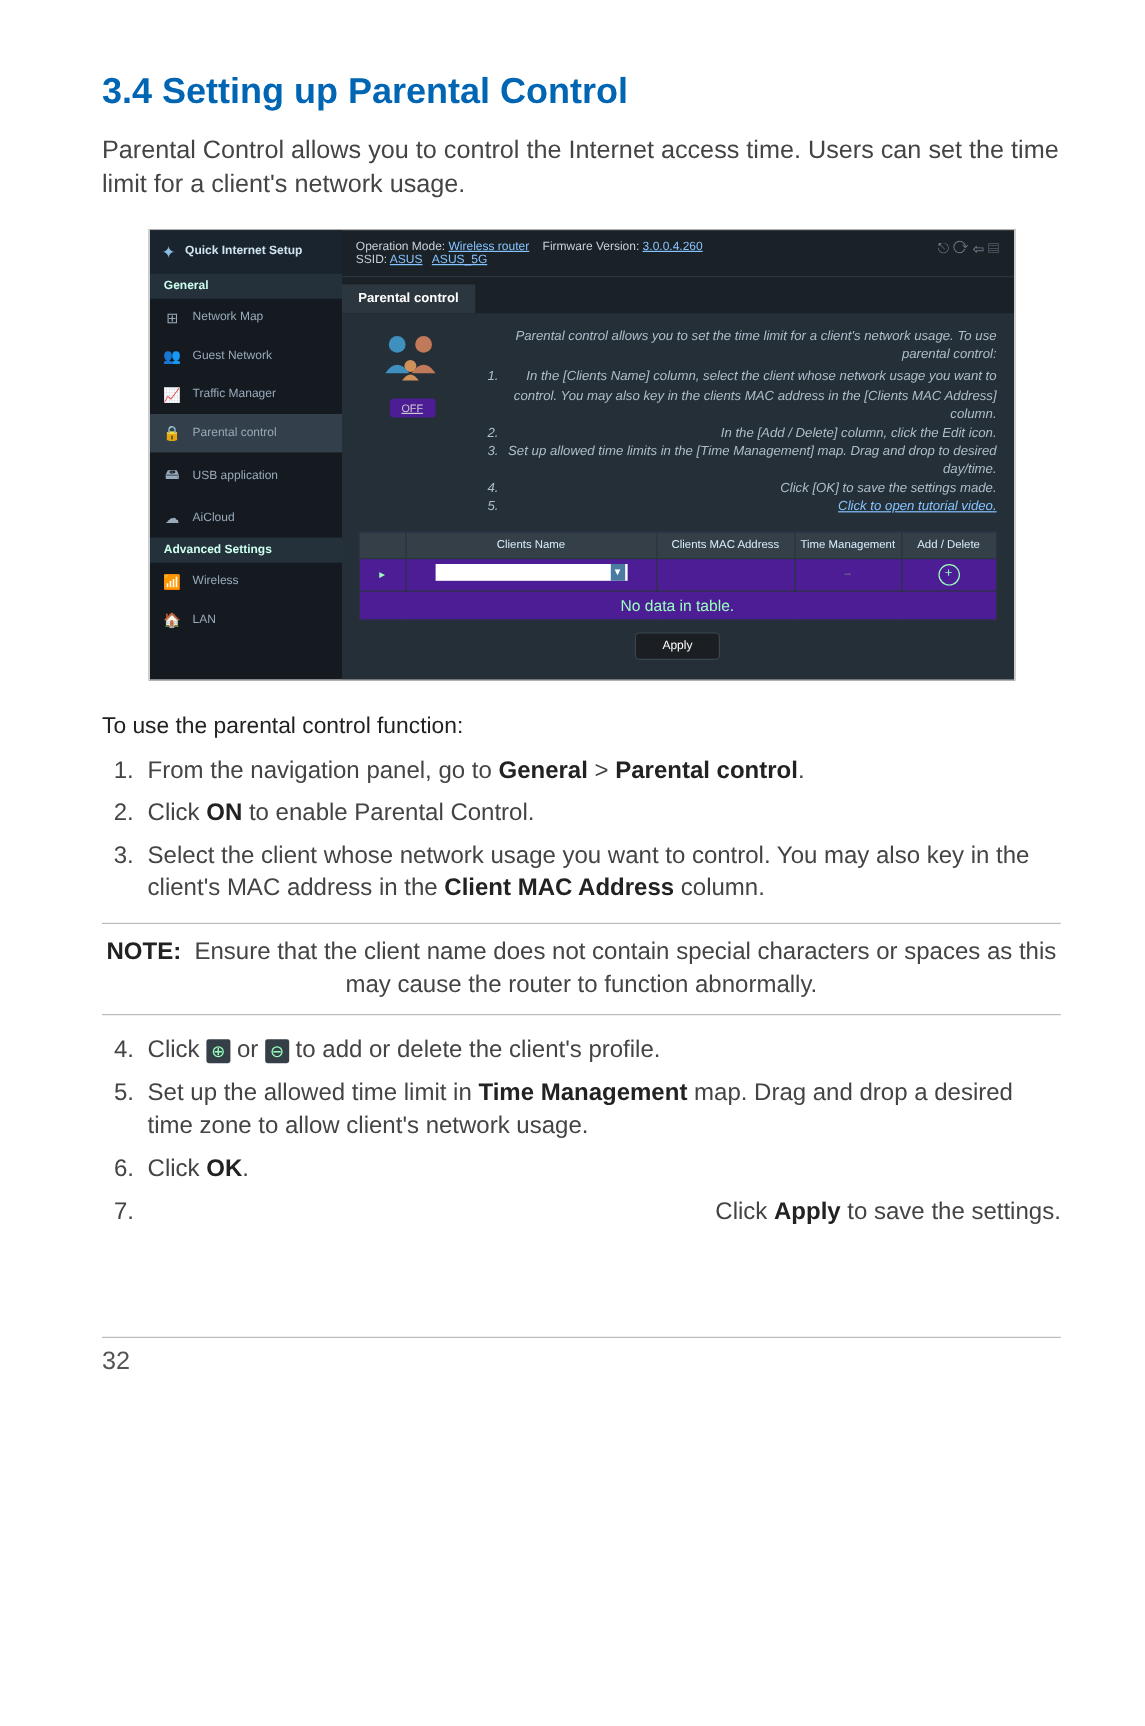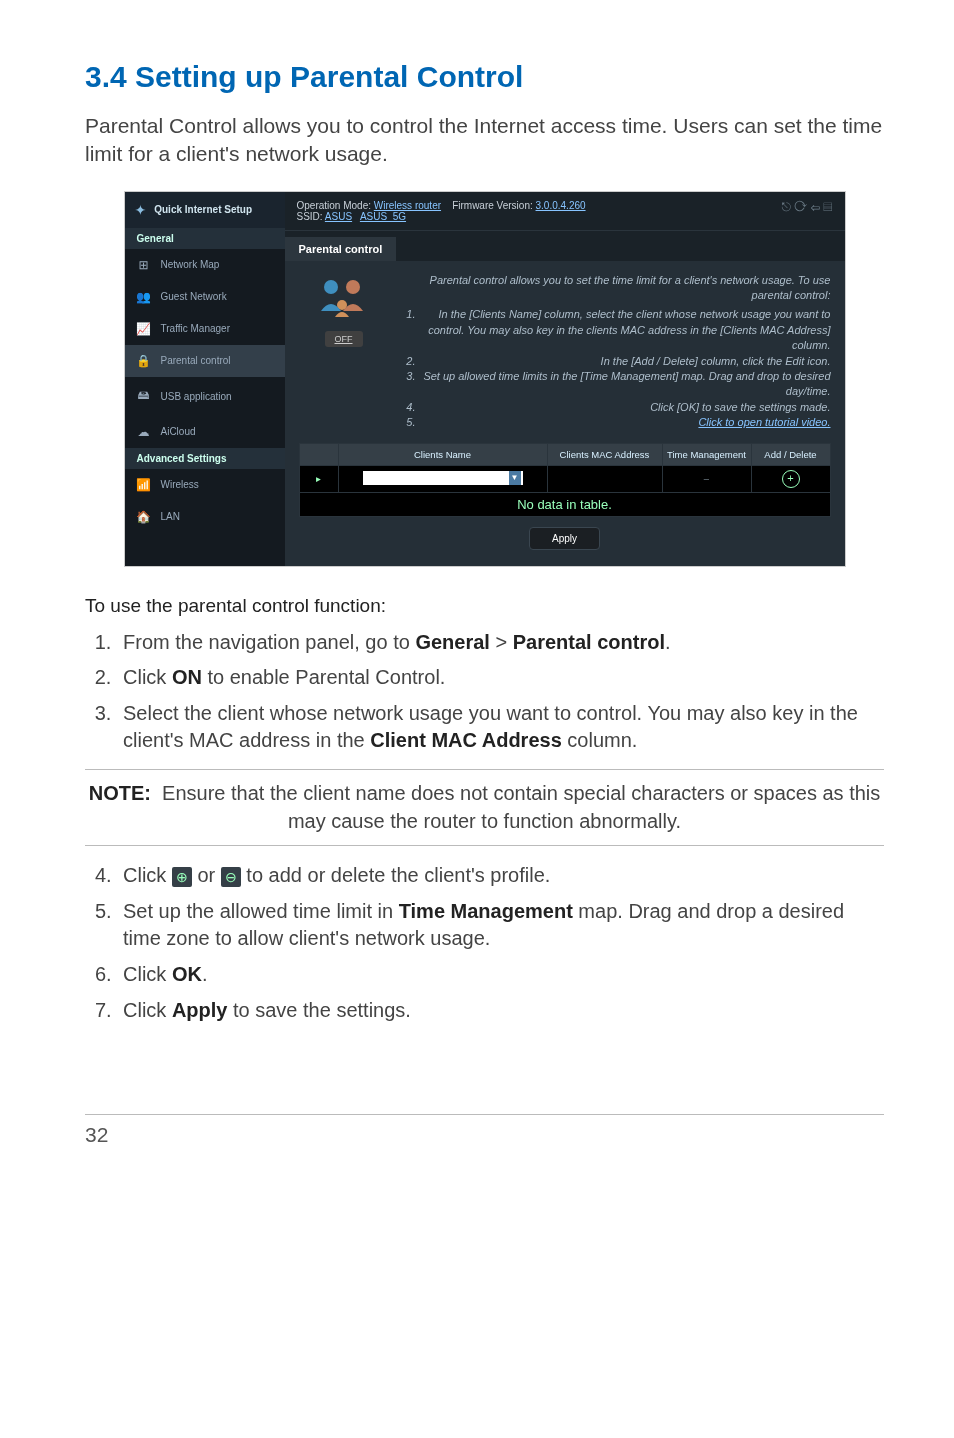--- a/index.html
+++ b/index.html
@@ -93,21 +93,21 @@
     display: flex;
     gap: 14px;
     margin-bottom: 12px;
   }
   .ss-figure {
     width: 90px;
     text-align: center;
   }
   .toggle {
     display: inline-block;
-    background: #404040;
+    background: #4c1d95;
     border-radius: 3px;
     padding: 3px 10px;
     font-size: 9px;
     color: #ccc;
     margin-top: 6px;
     text-decoration: underline;
   }
   .ss-texts {
     flex: 1;
     font-size: 11px;
@@ -116,21 +116,21 @@
     line-height: 1.4;
     text-align: right;
   }
   .ss-texts ol { margin: 4px 0 0 16px; padding: 0; }
   .ss-texts .lead { margin-bottom: 4px; }
   .ss-texts .link { color: #87c4ff; text-decoration: underline; }
   .grid-table {
     width: 100%;
     border-collapse: collapse;
     font-size: 9.5px;
-    background: #000000;
+    background: #4c1d95;
   }
   .grid-table th {
     background: #353f47;
     color: #d8f0ff;
     font-weight: normal;
     padding: 5px 4px;
     border: 1px solid #2a343c;
     text-align: center;
   }
   .grid-table td {
@@ -371,20 +371,20 @@
       <li style="display: flex; margin-bottom: 8px;">
         <span style="width:28px;flex-shrink:0;">5.</span>
         <span style="flex:1;">Set up the allowed time limit in <span class="bold">Time Management</span> map. Drag and drop a desired time zone to allow client's network usage.</span>
       </li>
       <li style="display: flex; margin-bottom: 8px;">
         <span style="width:28px;flex-shrink:0;">6.</span>
         <span style="flex:1;">Click <span class="bold">OK</span>.</span>
       </li>
       <li style="display: flex; margin-bottom: 8px;">
         <span style="width:28px;flex-shrink:0;">7.</span>
-        <span style="flex:1;">Click <span class="bold">Apply</span> to save the settings.</span>
+        <span style="flex:1;text-align:right;">Click <span class="bold">Apply</span> to save the settings.</span>
       </li>
     </ol>
 
   <div class="footer">
     <span>32</span>
   </div>
 </div>
 
 </body></html>

